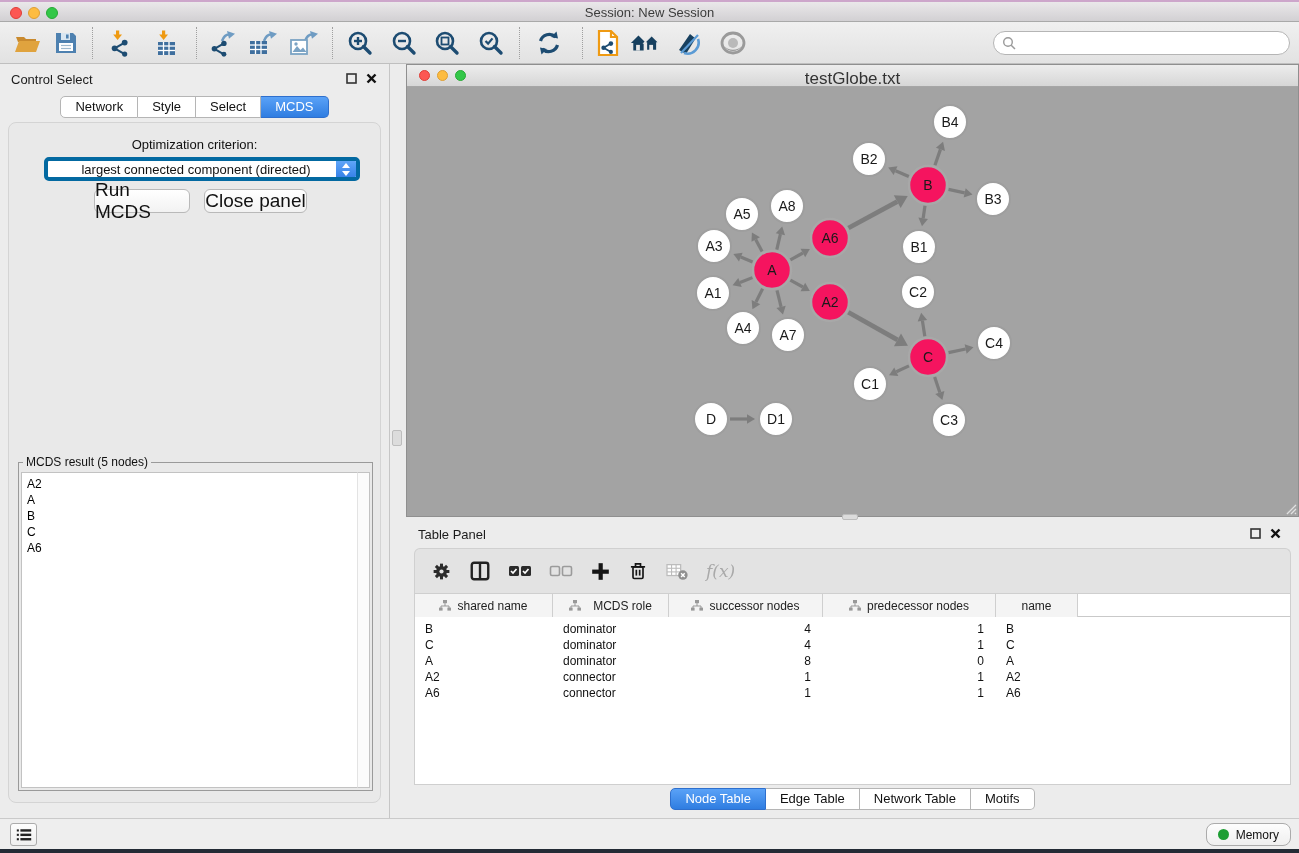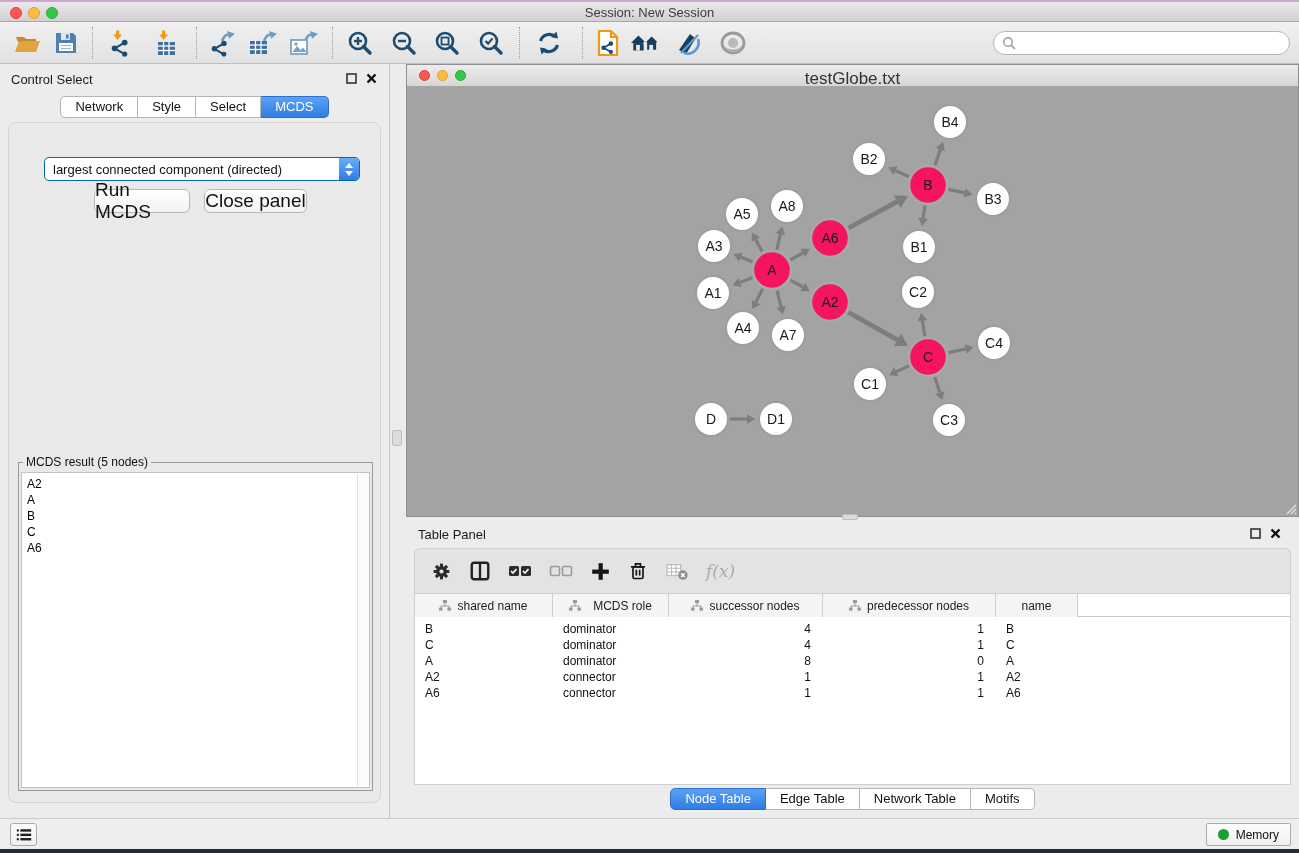--- a/index.html
+++ b/index.html
@@ -34,22 +34,22 @@
   .cp-header .panel-title { position:absolute; left:11px; top:8px; }
   .cp-tabs { position:absolute; left:0; right:0; top:32px; display:flex; justify-content:center; }
   .seg { height:22px; line-height:20px; padding:0 14px; background:#fff; border:1px solid #b5b5b5; border-left:none;
     font-size:13px; color:#111; text-align:center; }
   .seg:first-child { border-left:1px solid #b5b5b5; border-radius:5px 0 0 5px; }
   .seg:last-child { border-radius:0 5px 5px 0; }
   .seg.sel { background:linear-gradient(#5aa2f7,#2f7de1); color:#fff; border-color:#2e6fcd; }
   .cp-card { position:absolute; left:8px; right:8px; top:58px; bottom:15px; background:#e9e9e9;
     border:1px solid #d4d4d4; border-radius:8px; }
   .opt-label { position:absolute; top:14px; left:0; right:0; text-align:center; font-size:13px; color:#111; }
-  .dropdown { position:absolute; left:35px; top:34px; width:316px; height:24px; background:#fff; border:1px solid #0369a1;
-    border-radius:5px; display:flex; align-items:center; overflow:hidden; }
+  .dropdown { position:absolute; left:35px; top:34px; width:316px; height:24px; background:#fff; border:4px solid #0369a1;
+    border-radius:5px; display:flex; align-items:center; overflow:hidden;text-align:center; }
   .dd-text { flex:1; font-size:13px; padding-left:8px; color:#111; white-space:nowrap; }
   .dd-stepper { width:20px; height:24px; background:linear-gradient(#6aaefc,#2d7ae4); display:flex; flex-direction:column;
     align-items:center; justify-content:center; gap:3px; border-radius:0 4px 4px 0; }
   .dd-up { width:0; height:0; border-left:4px solid transparent; border-right:4px solid transparent; border-bottom:5px solid #fff; }
   .dd-down { width:0; height:0; border-left:4px solid transparent; border-right:4px solid transparent; border-top:5px solid #fff; }
   .btn { position:absolute; top:66px; height:24px; background:linear-gradient(#ffffff,#f2f2f2); border:1px solid #b9b9b9;
     border-radius:6px; font-size:19px; color:#111; display:flex; align-items:center; justify-content:center; }
   .btn.run { left:85px; width:96px; }
   .btn.close { left:195px; width:103px; }
   .result-group { position:absolute; left:9px; right:7px; top:332px; bottom:11px; border:1px solid #9a9a9a; }
@@ -88,21 +88,21 @@
   .tbody { padding-top:4px; }
   .td { padding-left:10px; overflow:hidden; white-space:nowrap; }
   .td.num { text-align:right; padding-right:12px; padding-left:0; }
   .tp-tabs { position:absolute; left:0; right:0; top:266px; display:flex; justify-content:center; }
 
   
   .status-bar { position:absolute; left:0; top:818px; right:0; height:31px; background:#eeeeee; border-top:1px solid #cacaca; }
   .list-btn { position:absolute; left:10px; top:4px; width:27px; height:23px; background:linear-gradient(#fdfdfd,#efefef);
     border:1px solid #ababab; border-radius:3px; display:flex; align-items:center; justify-content:center; }
   .memory-btn { position:absolute; right:8px; top:4px; height:23px; padding:0 11px; background:linear-gradient(#fdfdfd,#efefef);
-    border:1px solid #ababab; border-radius:2px; display:flex; align-items:center; gap:7px; font-size:12px; color:#111; }
+    border:1px solid #ababab; border-radius:8px; display:flex; align-items:center; gap:7px; font-size:12px; color:#111; }
   .memory-dot { width:11px; height:11px; border-radius:50%; background:#1d9e33; }
   .desktop-strip { position:absolute; left:0; top:849px; right:0; height:4px; background:#232b35; }
 </style>
 </head>
 <body>
 
 <div class="titlebar">
   <span class="tl red"></span>
   <span class="tl yellow"></span>
   <span class="tl green"></span>
@@ -304,20 +304,21 @@
       </svg>
     </span>
   </div>
   <div class="cp-tabs" id="control-tabs">
       <div class="seg">Network</div>
       <div class="seg">Style</div>
       <div class="seg">Select</div>
       <div class="seg sel">MCDS</div>
     </div>
   <div class="cp-card">
+    <div class="opt-label">Optimization criterion:</div>
     <div class="dropdown">
       <span class="dd-text">largest connected component (directed)</span>
       <span class="dd-stepper">
           <span class="dd-up"></span>
           <span class="dd-down"></span>
         </span>
     </div>
     <div class="btn run">Run MCDS</div>
     <div class="btn close">Close panel</div>
     <fieldset class="result-group">

